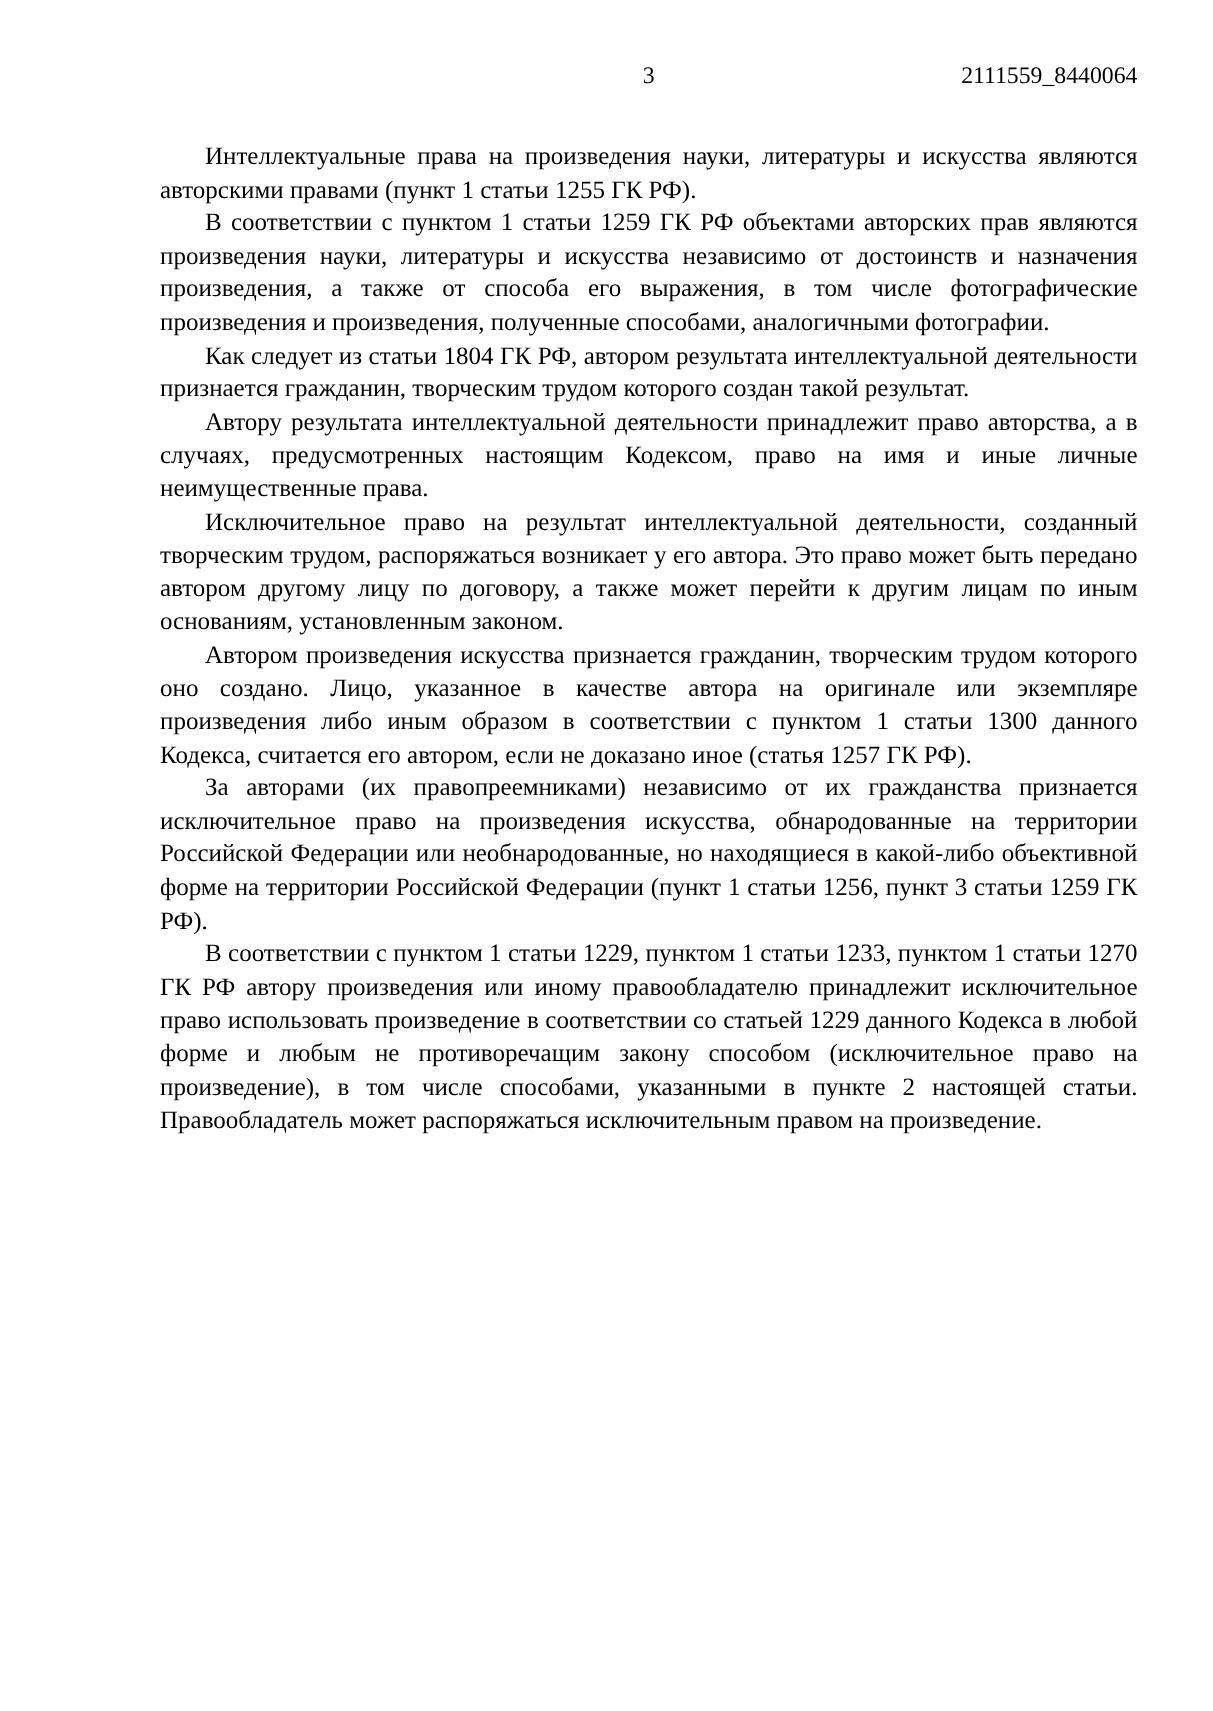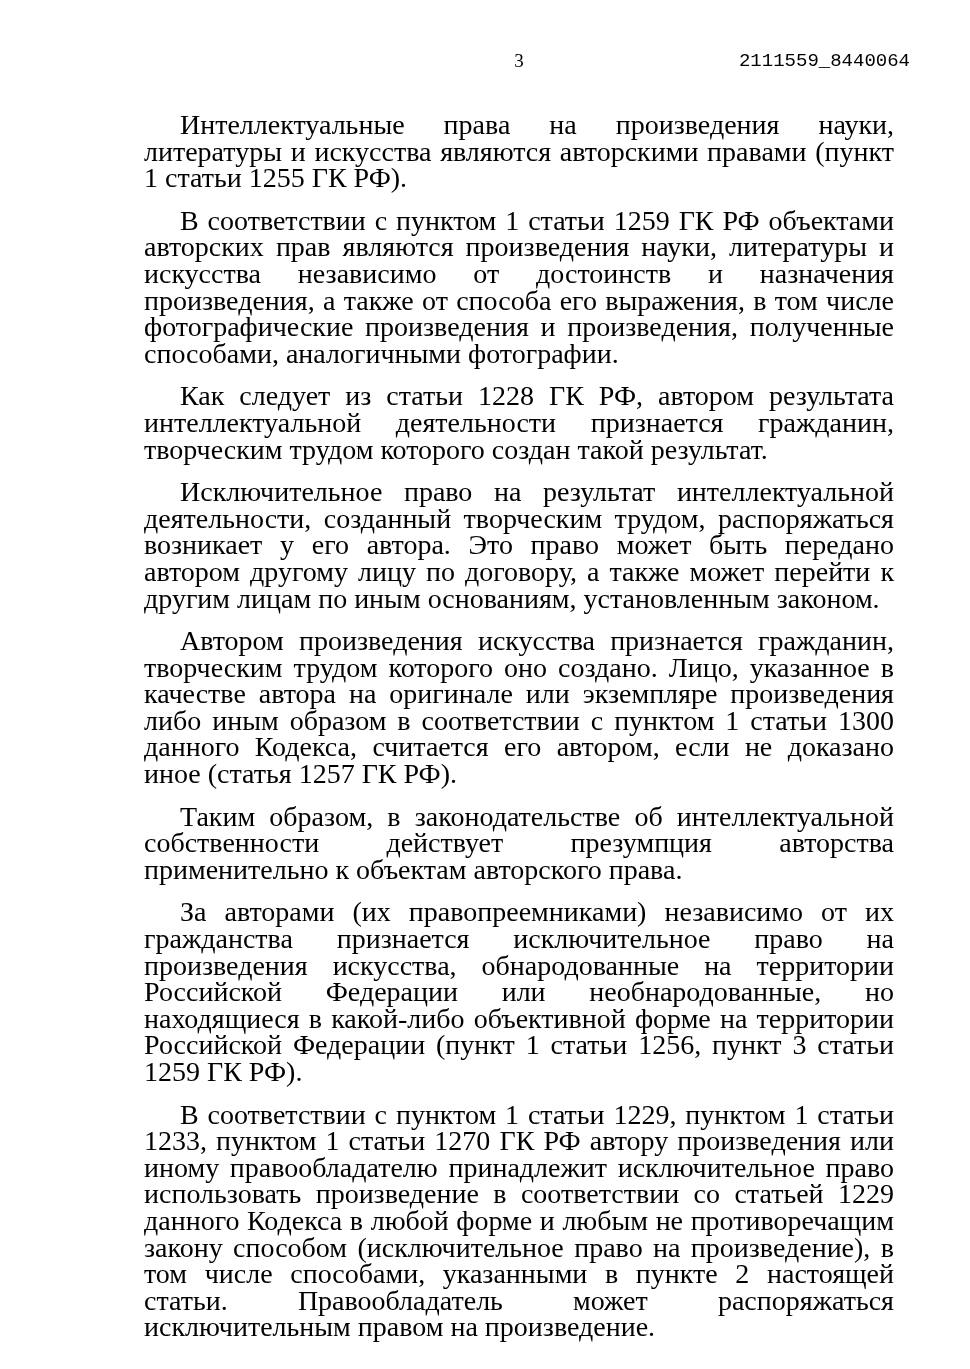--- a/index.html
+++ b/index.html
@@ -30,44 +30,43 @@
     white-space: nowrap;
   }
   .page-number {
     display: block;
     text-align: center;
   }
   .doc-number {
     position: absolute;
     right: 0;
     top: 0;
-    font-family: Liberation Mono, monospace;
   }
   .body-text p {
-    margin: 16px;
-    font-size: 28px;
+    margin: 0;
+    font-size: 20px;
     line-height: 26.6px;
     text-align: justify;
     text-indent: 36px;
   }
 </style>
 </head>
 <body>
 
 <div class="page">
 
   <div class="header">
     <span class="page-number">3</span>
     <span class="doc-number">2111559_8440064</span>
   </div>
 
   <div class="body-text">
     <p>Интеллектуальные права на произведения науки, литературы и искусства являются авторскими правами (пункт 1 статьи 1255 ГК РФ).</p>
     <p>В соответствии с пунктом 1 статьи 1259 ГК РФ объектами авторских прав являются произведения науки, литературы и искусства независимо от достоинств и назначения произведения, а также от способа его выражения, в том числе фотографические произведения и произведения, полученные способами, аналогичными фотографии.</p>
-    <p>Как следует из статьи 1228 ГК РФ, автором результата интеллектуальной деятельности признается гражданин, творческим трудом которого создан такой результат.</p>
+    <p>Как следует из статьи 1804 ГК РФ, автором результата интеллектуальной деятельности признается гражданин, творческим трудом которого создан такой результат.</p>
+    <p>Автору результата интеллектуальной деятельности принадлежит право авторства, а в случаях, предусмотренных настоящим Кодексом, право на имя и иные личные неимущественные права.</p>
     <p>Исключительное право на результат интеллектуальной деятельности, созданный творческим трудом, распоряжаться возникает у его автора. Это право может быть передано автором другому лицу по договору, а также может перейти к другим лицам по иным основаниям, установленным законом.</p>
     <p>Автором произведения искусства признается гражданин, творческим трудом которого оно создано. Лицо, указанное в качестве автора на оригинале или экземпляре произведения либо иным образом в соответствии с пунктом 1 статьи 1300 данного Кодекса, считается его автором, если не доказано иное (статья 1257 ГК РФ).</p>
-    <p>Таким образом, в законодательстве об интеллектуальной собственности действует презумпция авторства применительно к объектам авторского права.</p>
     <p>За авторами (их правопреемниками) независимо от их гражданства признается исключительное право на произведения искусства, обнародованные на территории Российской Федерации или необнародованные, но находящиеся в какой-либо объективной форме на территории Российской Федерации (пункт 1 статьи 1256, пункт 3 статьи 1259 ГК РФ).</p>
     <p>В соответствии с пунктом 1 статьи 1229, пунктом 1 статьи 1233, пунктом 1 статьи 1270 ГК РФ автору произведения или иному правообладателю принадлежит исключительное право использовать произведение в соответствии со статьей 1229 данного Кодекса в любой форме и любым не противоречащим закону способом (исключительное право на произведение), в том числе способами, указанными в пункте 2 настоящей статьи. Правообладатель может распоряжаться исключительным правом на произведение.</p>
   </div>
 
 </div>
 
 </body></html>

